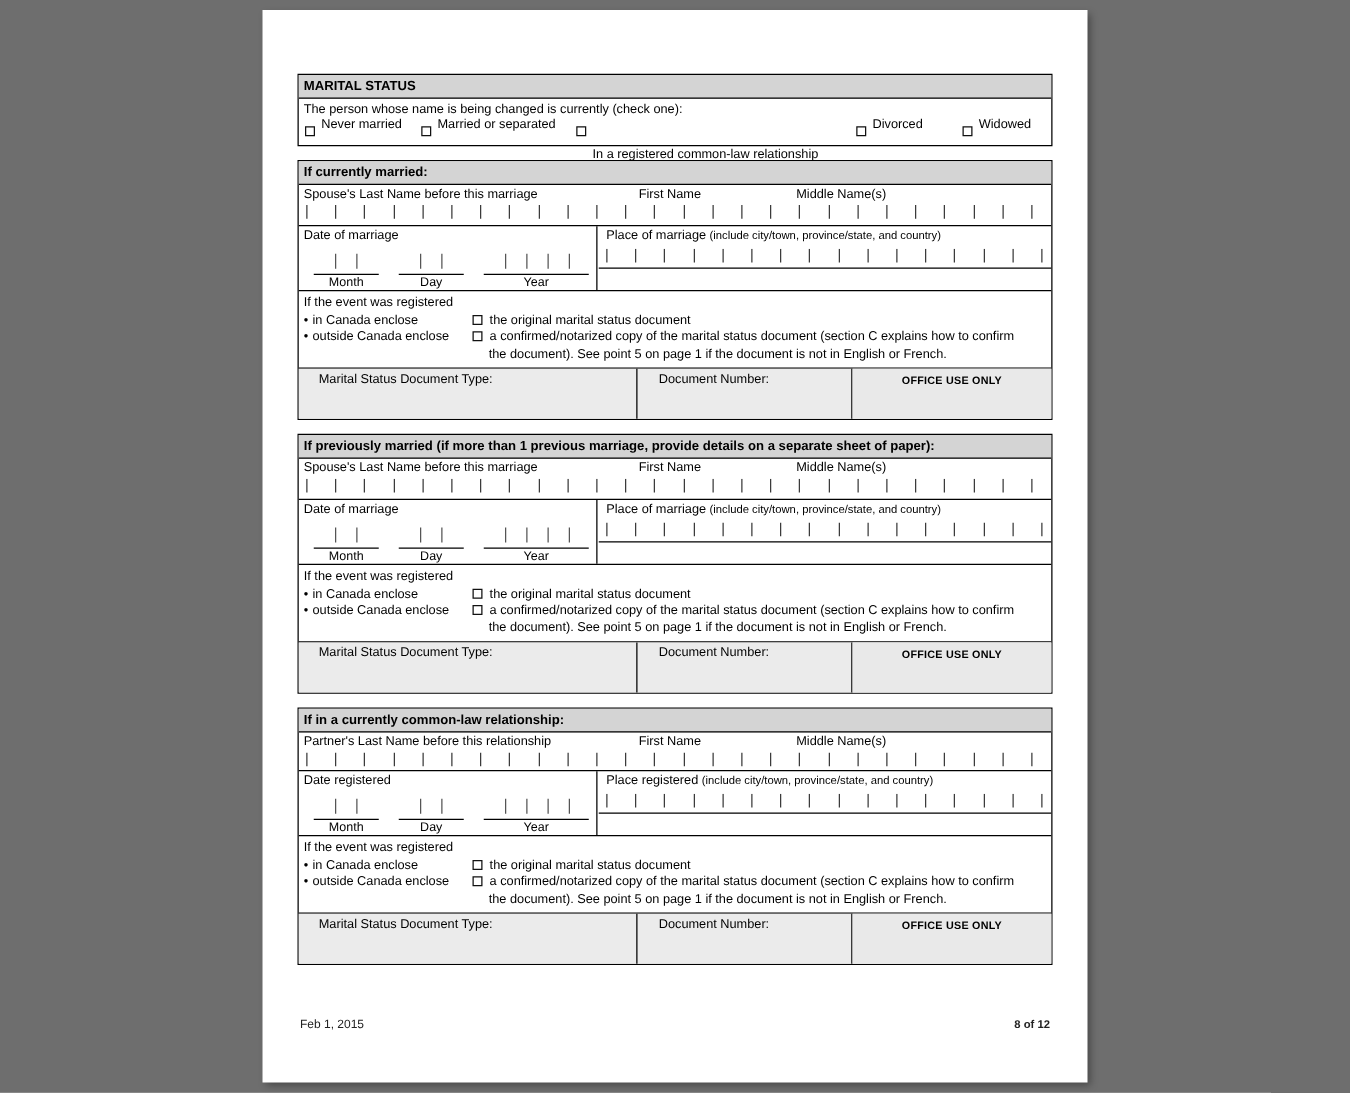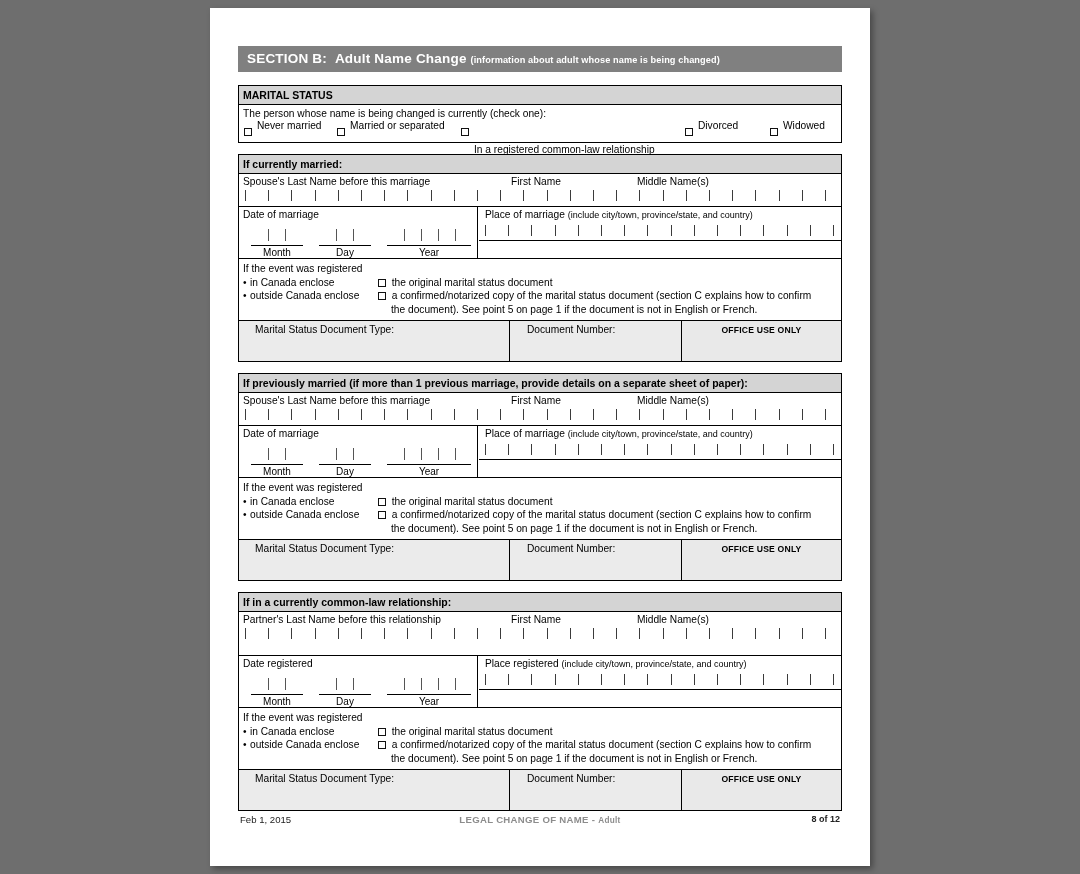--- a/index.html
+++ b/index.html
@@ -192,23 +192,20 @@
   .bullet { display:inline-block; width: 7px; }
   .enc-label { display: inline-block; width: 128px; }
 </style>
 </head>
 <body>
 
 <div id="screen">
   <div id="paper">
     <div id="sheet">
 
-      <div class="section-banner">
-        <span class="smallcap-lg">SECTION B:</span>&nbsp;&nbsp;<span class="smallcap-lg">Adult Name Change</span>&nbsp;<span class="paren">(</span><span class="paren">information about adult whose name is being changed</span><span class="paren">)</span>
-      </div>
 
       <div class="block mt14">
         <div class="bar">MARITAL STATUS</div>
         <div class="row nob" style="height:37px;">
           <div class="pad">The person whose name is being changed is currently (check one):</div>
           <div style="position:relative;height:15px;margin-top:1px;">
             <span style="position:absolute;left:5px;top:0;"><span class="cb"></span></span>
             <span class="lbl" style="position:absolute;left:18px;top:-1px;">Never married</span>
 
             <span style="position:absolute;left:98px;top:0;"><span class="cb"></span></span>
@@ -420,21 +417,21 @@
               <div style="position:absolute;left:0;top:0;width:270px;bottom:0;"></div>
               <span class="cellpad" style="left:276px;">Document Number:</span>
               <div style="position:absolute;left:271px;top:0;width:171px;bottom:0;"></div>
               <div class="office" style="position:absolute;left:443px;top:0;right:0;bottom:0;">
                 <div class="officetxt">OFFICE USE ONLY</div>
               </div>
             </div>
           </div>
           <div class="block mt12">
             <div class="bar">If in a currently common-law relationship:</div>
-            <div class="row" style="height: 44px; text-decoration: underline;">
+            <div class="row" style="height: 31px; text-decoration: underline;">
               <div style="position:relative;height:16px;">
                 <span class="lbl" style="position:absolute;left:4px;top:2px;">Partner's Last Name before this relationship</span>
                 <span class="lbl" style="position:absolute;left:272px;top:2px;">First Name</span>
                 <span class="lbl" style="position:absolute;left:398px;top:2px;">Middle Name(s)</span>
               </div>
               <div class="comb">
                 <span class="tick" style="left:6px;"></span>
                 <span class="tick" style="left:29.2px;"></span>
                 <span class="tick" style="left:52.4px;"></span>
                 <span class="tick" style="left:75.6px;"></span>
@@ -523,17 +520,16 @@
                 <div class="officetxt">OFFICE USE ONLY</div>
               </div>
             </div>
           </div>
         </div>
 
     </div>
 
     <div class="footer">
       <span class="left">Feb 1, 2015</span>
-      <span class="mid"><span>LEGAL CHANGE OF NAME - </span><span class="sm">Adult</span></span>
       <span class="right">8 of 12</span>
     </div>
   </div>
 </div>
 
 </body></html>

